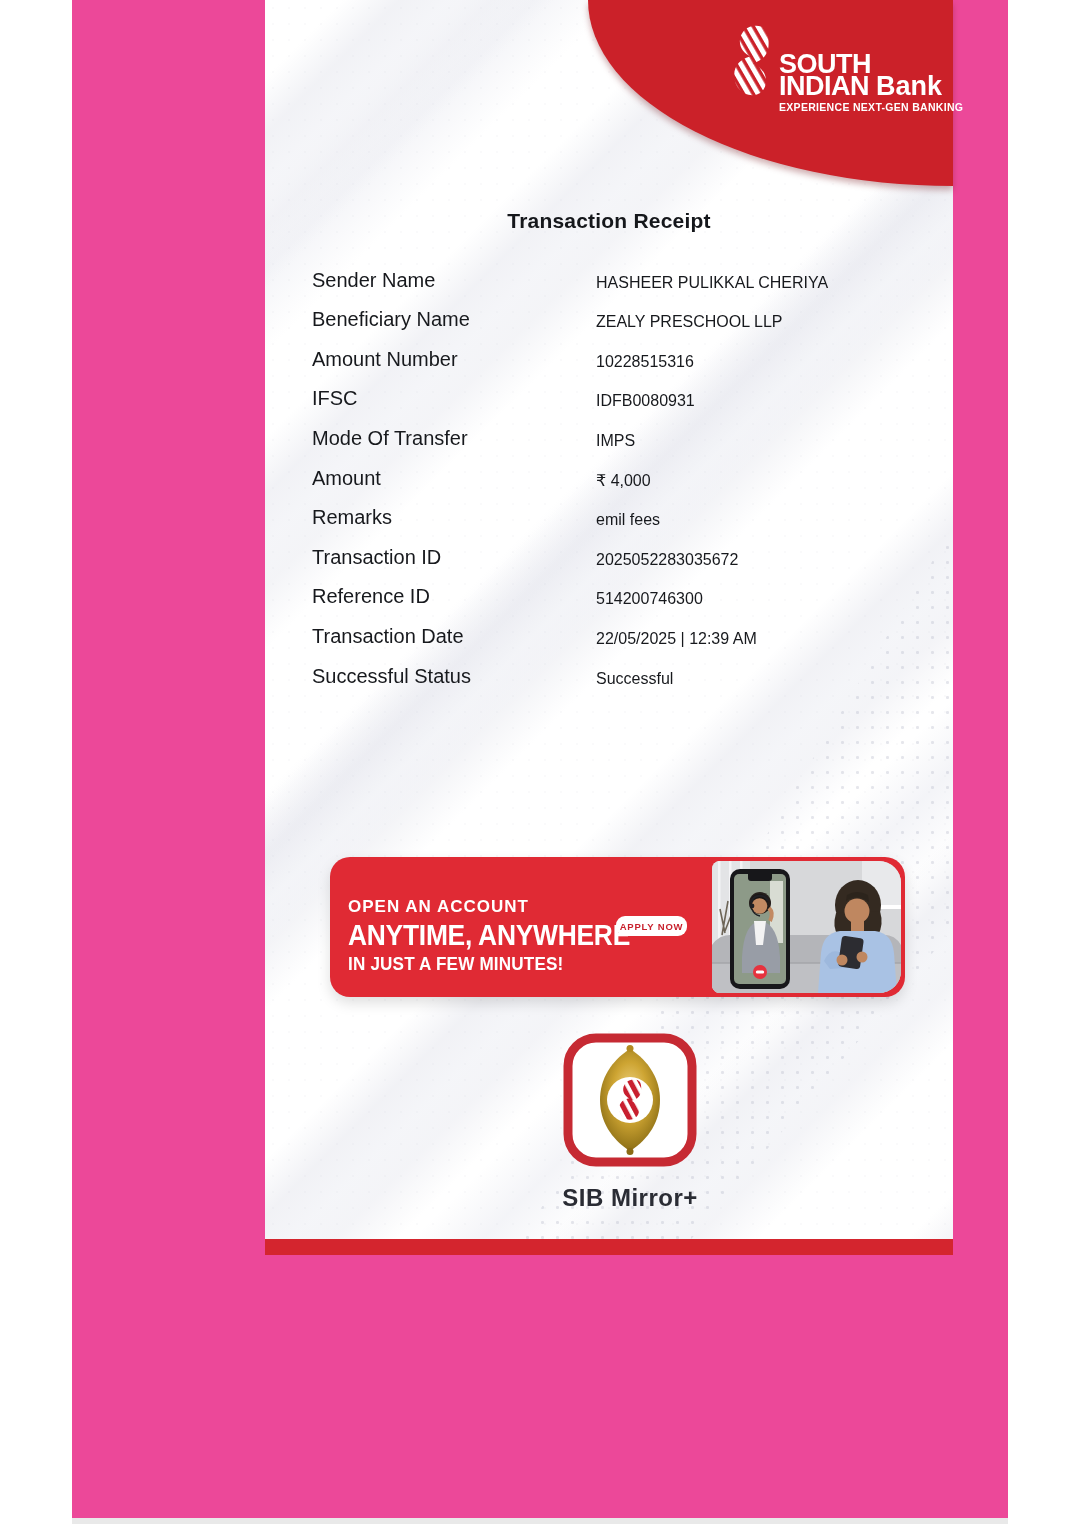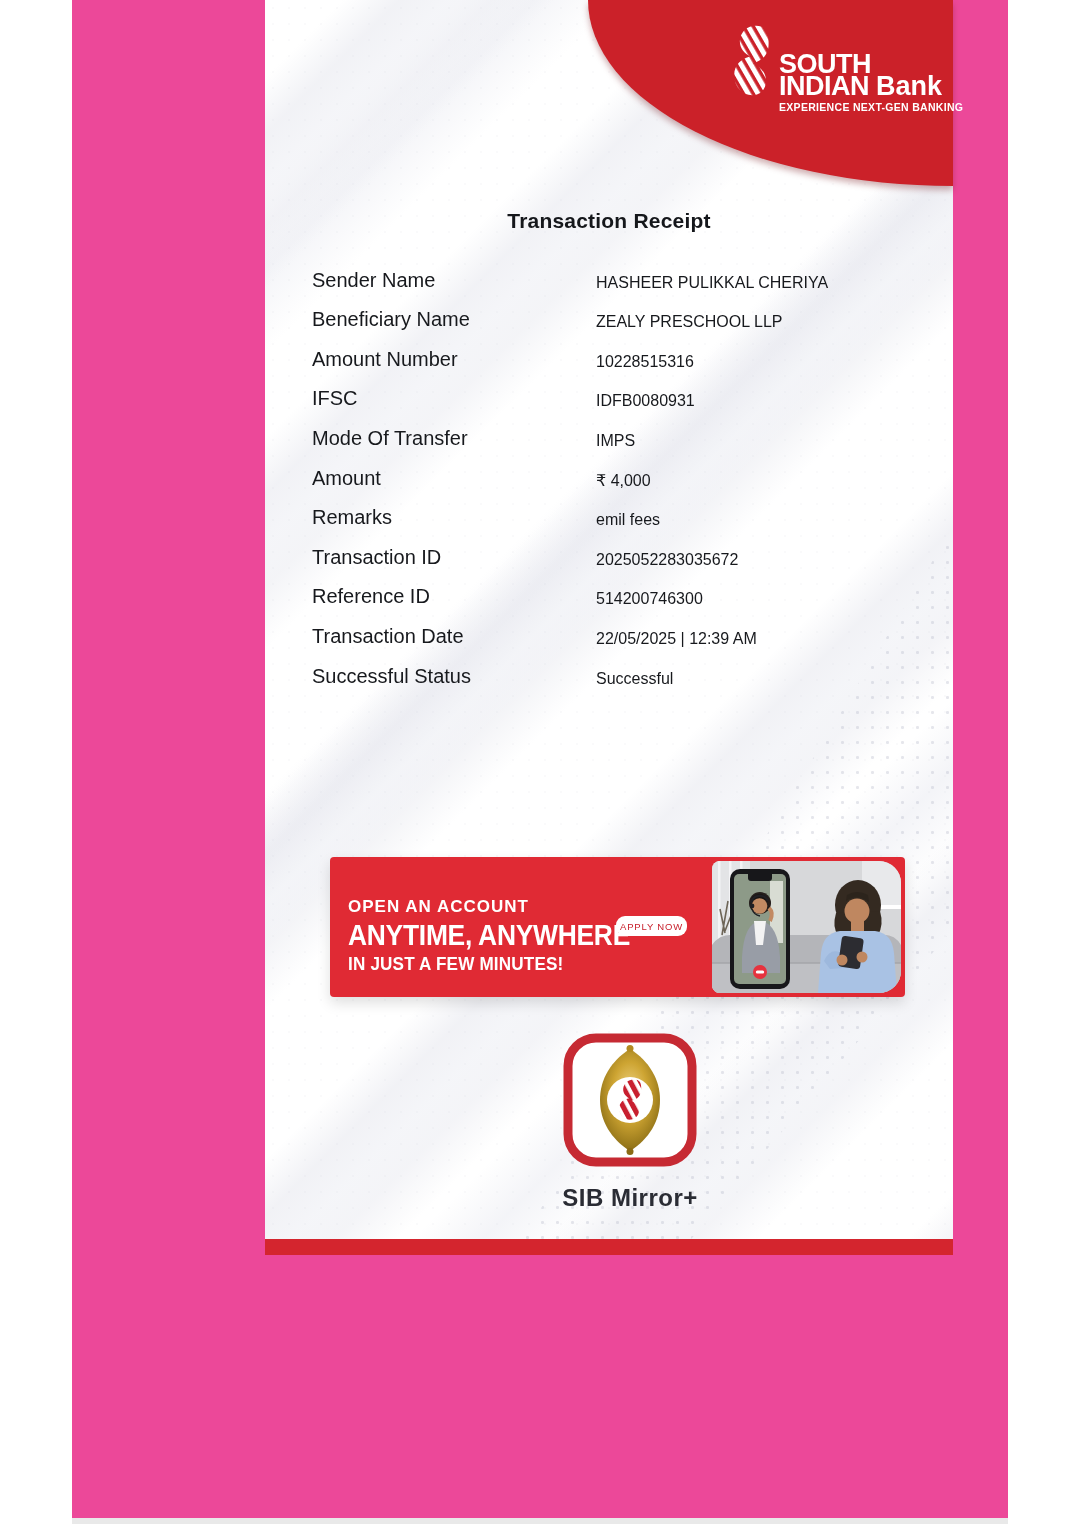--- a/index.html
+++ b/index.html
@@ -50,27 +50,27 @@
            font-size:21px; font-weight:bold; color:#15171b; letter-spacing:0.2px;margin-top:16px; }
 
   
   .details { position:absolute; left:47px; top:252px; width:600px; }
   .row { display:flex; height:39.6px; align-items:flex-end; }
   .row .lbl { width:284px; font-size:20px; color:#17191d; }
   .row .val { font-size:16px; color:#17191d; white-space:nowrap; }
 
   
   .banner { position:absolute; left:65px; top:857px; width:575px; height:140px;
-            background:#e02a34; border-radius:4px; box-shadow:0 6px 14px rgba(0,0,0,0.13); }
+            background:#e02a34; border-radius:20px; box-shadow:0 6px 14px rgba(0,0,0,0.13); }
   .banner-text { position:absolute; left:18px; top:40px; color:#ffffff; }
   .bt1 { font-size:17px; font-weight:bold; letter-spacing:1px; line-height:19px; margin-bottom:4px; }
   .bt2 { font-size:30px; font-weight:bold; letter-spacing:-0.3px; line-height:30px; transform:scaleX(0.88); transform-origin:left; white-space:nowrap; }
   .bt3 { font-size:19px; font-weight:bold; letter-spacing:0.2px; line-height:21px; margin-top:3px; transform:scaleX(0.9); transform-origin:left; white-space:nowrap; }
   .cta { position:absolute; left:286px; top:59px; width:71px; height:20px; background:#ffffff;
-         border:none; border-radius:9px; color:#c8202c; font-size:9.5px; font-weight:normal;
+         border:none; border-radius:9px; color:#c8202c; font-size:9.5px; font-weight:bold;
          letter-spacing:0.8px; font-family:inherit; display:flex; align-items:center; justify-content:center; cursor:pointer; }
   .photo { position:absolute; left:382px; top:4px; width:189px; height:132px; border-radius:8px 22px 22px 8px; overflow:hidden; }
 
   
   .app { position:absolute; left:265px; top:1033px; width:200px; text-align:center; }
   .app-icon { width:134px; height:134px; display:inline-block; }
   .app-name { margin-top:13px; font-size:24px; font-weight:bold; color:#2a2c34; letter-spacing:0.5px; }
 
   .footer-bar { position:absolute; left:0; top:1239px; width:688px; height:16px; background:#d4252e; }
   .bottom-strip { position:absolute; left:0; top:1518px; width:1080px; height:6px; background:#e9e9e9; }

